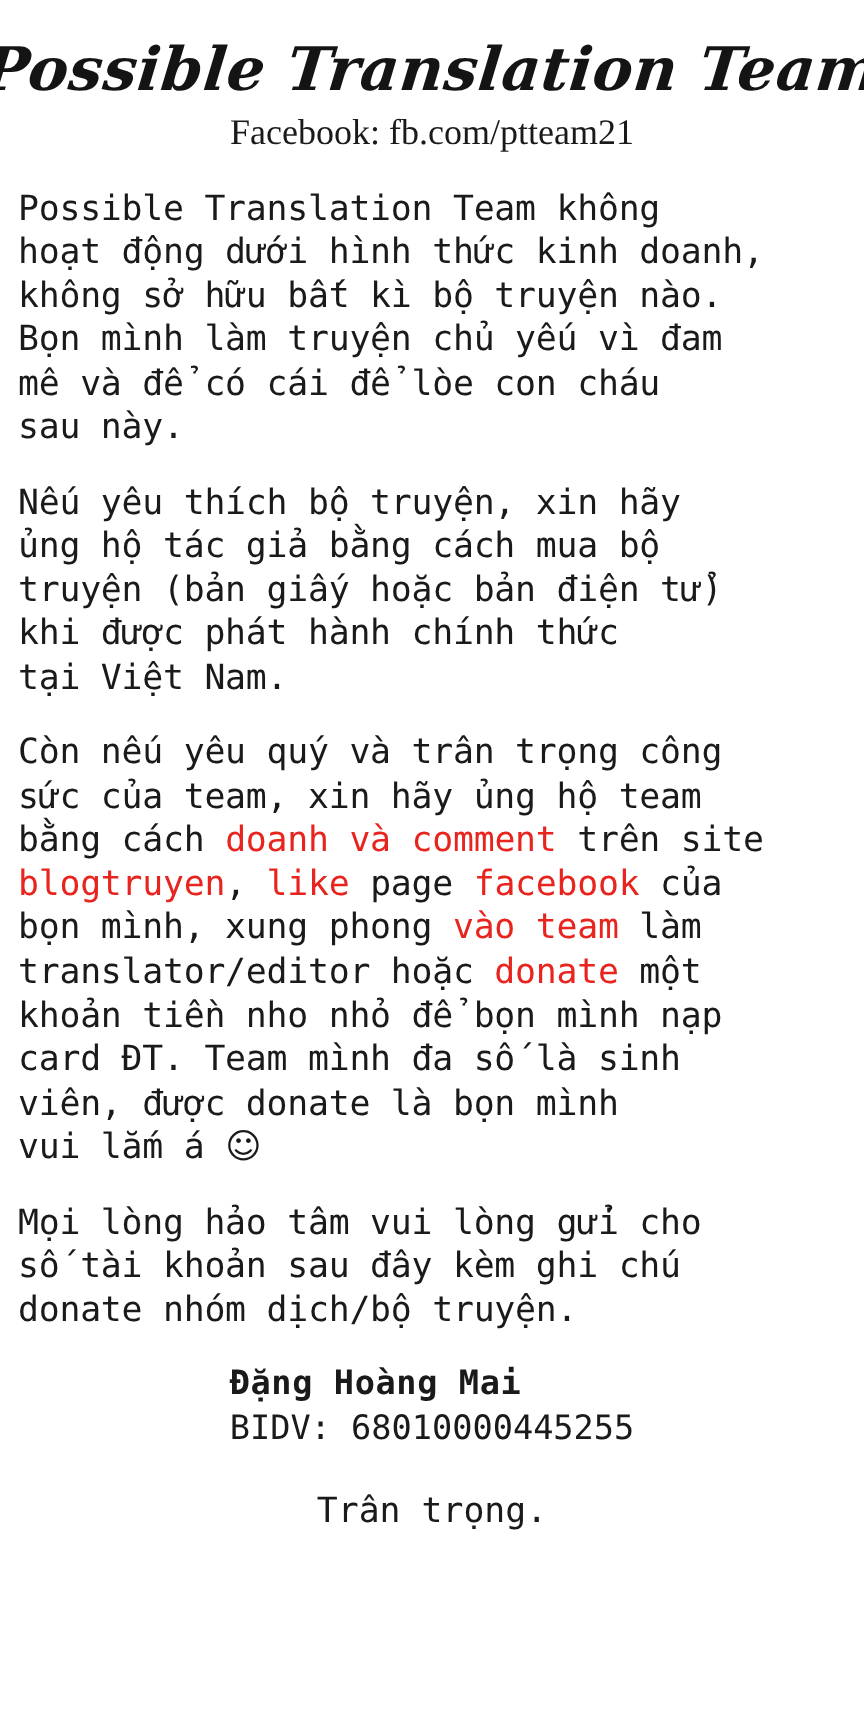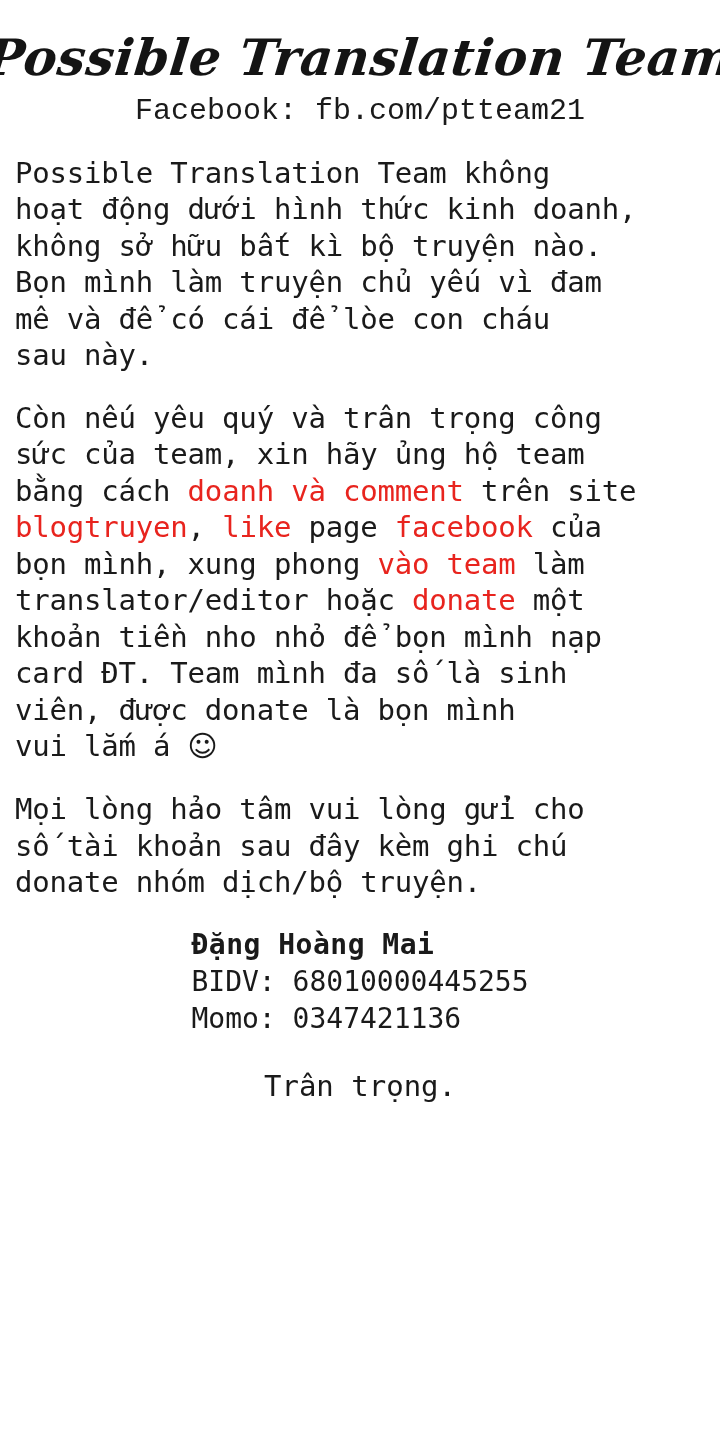--- a/index.html
+++ b/index.html
@@ -30,21 +30,21 @@
     font-size: 50px;
     line-height: 1.05;
     letter-spacing: 0.5px;
     color: #141414;
     text-align: center;
     margin: 18px 0 8px 0;
     white-space: nowrap;
     transform: skewX(-6deg);
   }
   .facebook-line {
-    font-family: Liberation Mono, monospace;
+    font-family: Liberation Serif, serif;
     font-size: 30px;
     line-height: 1.2;
     text-align: center;
     color: #1a1a1a;
     margin-bottom: 26px;
   }
   .para {
     font-family: "DejaVu Sans Mono", monospace;
     font-size: 29px;
     line-height: 1.26;
@@ -93,37 +93,41 @@
 
   <div class="facebook-line">Facebook: fb.com/ptteam21</div>
 
   <div class="para">Possible Translation Team không
 hoạt động dưới hình thức kinh doanh,
 không sở hữu bất kì bộ truyện nào.
 Bọn mình làm truyện chủ yếu vì đam
 mê và để có cái để lòe con cháu
 sau này.</div>
 
+  <div class="para">Nếu yêu thích bộ truyện, xin hãy
+ủng hộ tác giả bằng cách mua bộ
+truyện (bản giấy hoặc bản điện tử)
+khi được phát hành chính thức
+tại Việt Nam.</div>
 
   <div class="para"><span>Còn nếu yêu quý và trân trọng công
 sức của team, xin hãy ủng hộ team
 bằng cách </span><span class="hl">doanh và comment</span><span> trên site
 </span><span class="hl">blogtruyen</span><span>, </span><span class="hl">like</span><span> page </span><span class="hl">facebook</span><span> của
 bọn mình, xung phong </span><span class="hl">vào team</span><span> làm
 translator/editor hoặc </span><span class="hl">donate</span><span> một
 khoản tiền nho nhỏ để bọn mình nạp
 card ĐT. Team mình đa số là sinh
 viên, được donate là bọn mình
 vui lắm á </span><span class="smiley">☺</span></div>
 
   <div class="para tight">Mọi lòng hảo tâm vui lòng gửi cho
 số tài khoản sau đây kèm ghi chú
 donate nhóm dịch/bộ truyện.</div>
 
   <div class="bank-block">
     <div class="bank-name">Đặng Hoàng Mai</div>
     <div>BIDV: 68010000445255</div>
-    <div>Momo: 0347421136</div>
   </div>
 
   <div class="closing">Trân trọng.</div>
 
 </div>
 
 </body></html>

